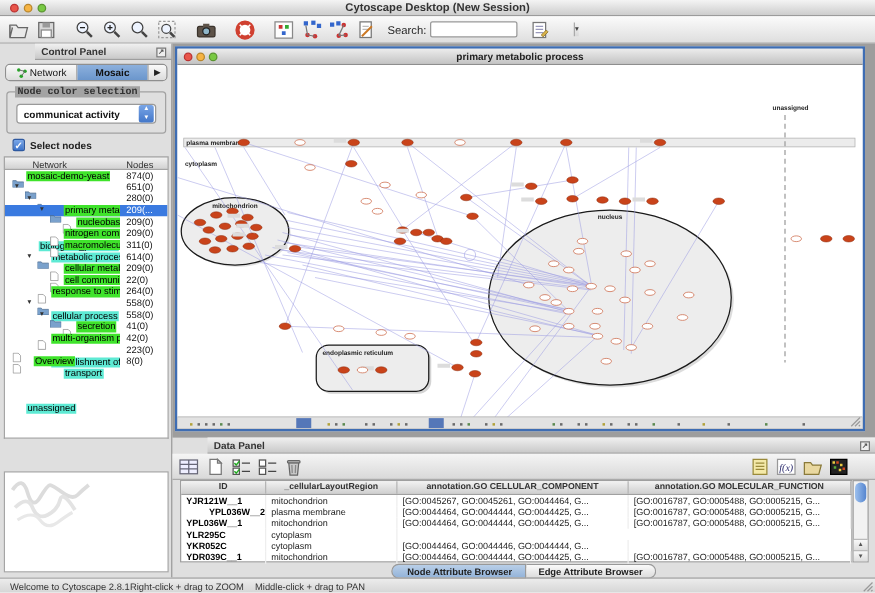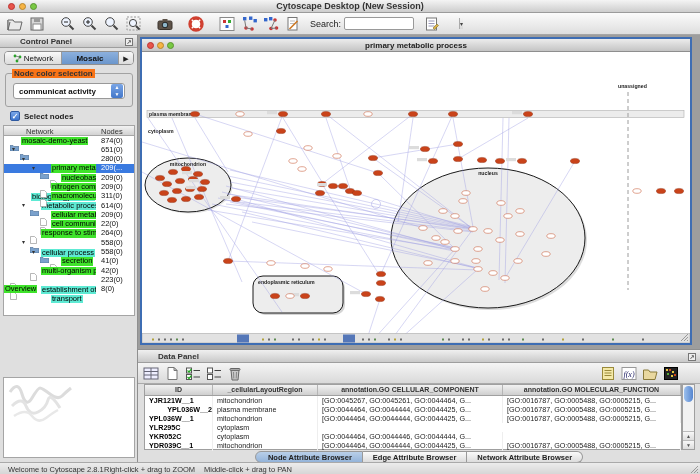--- a/index.html
+++ b/index.html
@@ -18,38 +18,38 @@
   #toolbar { left:0; top:13px; width:700px; height:22px; background:linear-gradient(#fbfbfb,#dedede); border-bottom:1px solid #a6a6a6; display:flex; align-items:center; padding-left:6px; }
   .tb-ic { width:18px; height:18px; margin-right:4px; flex:none; }
   .tb-gap { width:9px; flex:none; }
   #search-lbl { font-size:9px; color:#222; margin:0 3px 0 4px; }
   #search-box { width:70px; height:13px; background:#fff; border:1px solid #999; border-radius:2px; display:flex; }
   #search-input { flex:1; border:none; outline:none; font-size:8px; padding:0 2px; background:transparent; }
   #search-drop { width:12px; border-left:1px solid #aaa; background:linear-gradient(#f4f4f4,#d8d8d8); font-size:6px; color:#444; text-align:center; line-height:12px; }
 
   
   #control-panel { left:0; top:35px; width:138px; height:427px; background:#dfdfdf; border-right:1px solid #8f8f8f; }
-  .pan-head { position:relative; height:13px; background:linear-gradient(#f0f0f0,#c9c9c9); border-bottom:1px solid #9e9e9e; font-size:8px; font-weight:bold; color:#333; line-height:13px; padding-left:20px; }
+  .pan-head { position:relative; height:13px; background:linear-gradient(#f0f0f0,#c9c9c9); border-bottom:1px solid #9e9e9e; font-size:8px; font-weight:bold; color:#333; line-height:13px; padding-left:5px;margin-left:28px; }
   .float-ic { position:absolute; right:4px; top:3px; width:8px; height:8px; border:1px solid #777; background:#eee; font-size:6px; line-height:6px; text-align:center; color:#555; }
   #cp-tabs { position:absolute; left:4px; top:16px; width:130px; height:14px; display:flex; border:1px solid #8f8f8f; border-radius:4px; overflow:hidden; background:#f5f5f5; }
   .cp-tab { flex:1; font-size:8px; line-height:13px; text-align:center; color:#111; border-right:1px solid #9a9a9a; display:flex; align-items:center; justify-content:center; gap:2px; background:linear-gradient(#fafafa,#dcdcdc); }
   .cp-tab.active { background:linear-gradient(#8cb0dd,#6b96cc); font-weight:bold; }
   .cp-tab-arrow { flex:none; width:14px; font-size:7px; line-height:13px; text-align:center; color:#222; background:linear-gradient(#fafafa,#dcdcdc); }
   #groupbox { position:absolute; left:5px; top:38px; width:128px; height:34px; border:1px solid #a2a2a2; border-radius:3px; }
-  #groupbox-lbl { position:absolute; left:6px; top:-5px; background:#f97316; font-size:8px; font-weight:bold; color:#333; padding:0 2px; }
+  #groupbox-lbl { position:absolute; left:6px; top:-5px; background:#a3a3a3; font-size:8px; font-weight:bold; color:#333; padding:0 2px;font-family:Liberation Mono, monospace; }
   #combo { position:absolute; left:7px; top:9px; width:112px; height:16px; background:#fff; border:1px solid #999; border-radius:3px; display:flex; align-items:center; }
   #combo-text { flex:1; font-size:8px; color:#111; padding-left:5px; font-weight:bold; }
   #combo-step { width:12px; height:14px; margin-right:1px; border-radius:2px; background:linear-gradient(#79a5e6,#4377c9); color:#fff; font-size:5px; line-height:7px; text-align:center; }
   #checkbox-row { position:absolute; left:10px; top:76px; display:flex; align-items:center; gap:4px; }
   #checkbox { width:10px; height:10px; border-radius:2px; background:linear-gradient(#7aa7e8,#3c74cc); border:1px solid #2e59a0; color:#fff; font-size:8px; line-height:10px; text-align:center; font-weight:bold; }
   #checkbox-lbl { font-size:8px; font-weight:bold; color:#222; }
   #tree-header { position:absolute; left:3px; top:90px; width:132px; height:11px; background:linear-gradient(#f2f2f2,#d2d2d2); border:1px solid #a5a5a5; font-size:7.5px; color:#333; }
   #tree-header .c1 { position:absolute; left:22px; top:1px; }
   #tree-header .c2 { position:absolute; left:97px; top:1px; }
-  #tree-box { position:absolute; left:3px; top:101px; width:132px; height:180px; background:#fff; border:1px solid #a5a5a5; border-top:none; overflow:hidden; }
+  #tree-box { position:absolute; left:3px; top:101px; width:132px; height:215px; background:#fff; border:1px solid #a5a5a5; border-top:none; overflow:hidden; }
   .tree-row { position:relative; height:9.3px; white-space:nowrap; }
   .tree-row.sel { background:#3a7ae0; }
   .tr-arrow { position:absolute; top:0px; font-size:6px; color:#333; line-height:9px; }
   .tr-icon { position:absolute; top:1.2px; }
   .tr-label { position:absolute; top:0.5px; font-size:7.5px; line-height:8.2px; color:#000; padding:0 1px; overflow:hidden; }
   .hl-green { background:#3fe32b; }
   .hl-red { background:#5eead4;margin-top:47px; }
   .tr-nodes { position:absolute; left:97px; top:0.5px; font-size:7.5px; color:#111; line-height:8.5px; }
   .tree-row.sel .tr-nodes { color:#fff; }
   #birdseye { position:absolute; left:3px; top:342px; width:132px; height:81px; background:#fff; border:1px solid #a5a5a5; }
@@ -345,21 +345,21 @@
         <span class="tr-icon" style="left: 6px;"><svg width="7" height="8" viewBox="0 0 7 8">
             <path d="M0.5 0.5 h4 l2 2 v5 h-6 z" fill="#fff" stroke="#999" stroke-width="0.7"></path>
           </svg></span>
         <span class="tr-label hl-red" style="left: 17px; max-width: 75px;">unassigned</span>
         <span class="tr-nodes">223(0)</span>
       </div>
       <div class="tree-row">
         <span class="tr-icon" style="left: 6px;"><svg width="7" height="8" viewBox="0 0 7 8">
             <path d="M0.5 0.5 h4 l2 2 v5 h-6 z" fill="#fff" stroke="#999" stroke-width="0.7"></path>
           </svg></span>
-        <span class="tr-label hl-green" style="left: 0; max-width: 75px;">Overview</span>
+        <span class="tr-label hl-green" style="left: 23px; max-width: 75px;">Overview</span>
         <span class="tr-nodes">8(0)</span>
       </div>
     </div>
   <div id="birdseye">
     <svg width="130" height="50" viewBox="0 0 130 50">
       <path d="M6 14 q8 -12 12 2 t10 4 t8 -10 t10 6 t12 2 t9 -8" fill="none" stroke="#dcdcdc" stroke-width="3"></path>
       <path d="M8 28 q10 -10 14 0 t12 6 t10 -12 t12 8" fill="none" stroke="#e3e3e3" stroke-width="3"></path>
       <path d="M10 38 q12 -8 18 0 t14 2 t12 -8" fill="none" stroke="#e8e8e8" stroke-width="2.5"></path>
     </svg>
   </div>
@@ -698,21 +698,20 @@
         </div>
     </div>
     <div id="dp-vscroll">
       <div id="dp-thumb"></div>
       <div class="scr-btn" style="bottom:9px; top:auto;">▲</div>
       <div class="scr-btn" style="bottom:0; top:auto;">▼</div>
     </div>
     <div id="dp-tabs">
         <div class="dp-tab active">Node Attribute Browser</div>
         <div class="dp-tab">Edge Attribute Browser</div>
-        <div class="dp-tab">Network Attribute Browser</div>
       </div>
   </div>
 </div>
 
 <div id="statusbar" class="abs">
   <span style="left:8px">Welcome to Cytoscape 2.8.1</span>
   <span style="left:104px">Right-click + drag to ZOOM</span>
   <span style="left:204px">Middle-click + drag to PAN</span>
   <svg id="grip" viewBox="0 0 10 10">
       <line x1="2" y1="9" x2="9" y2="2" stroke="#999"></line>

